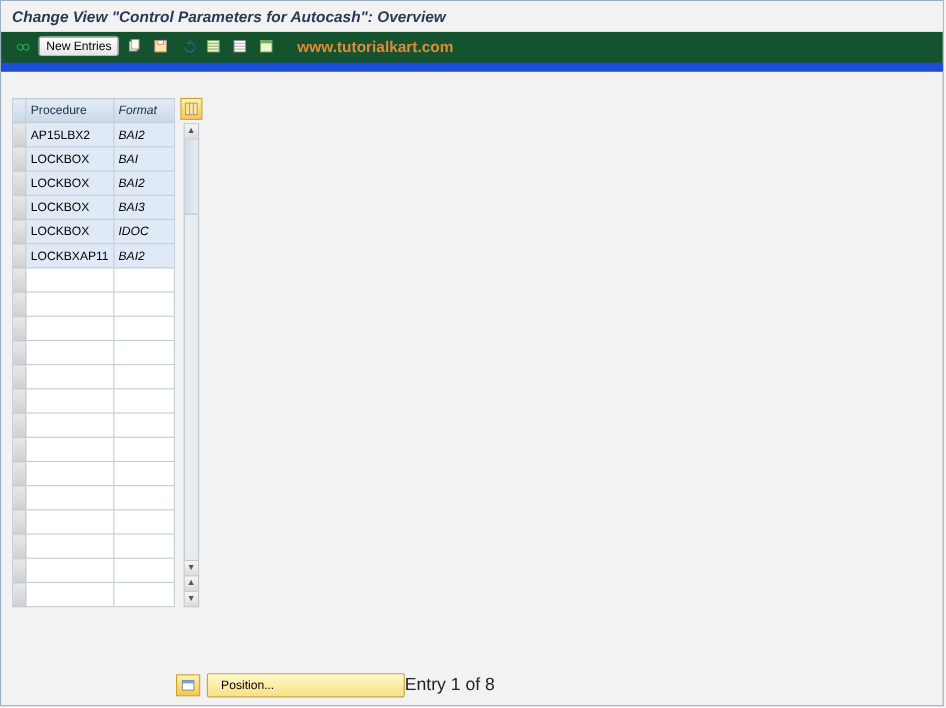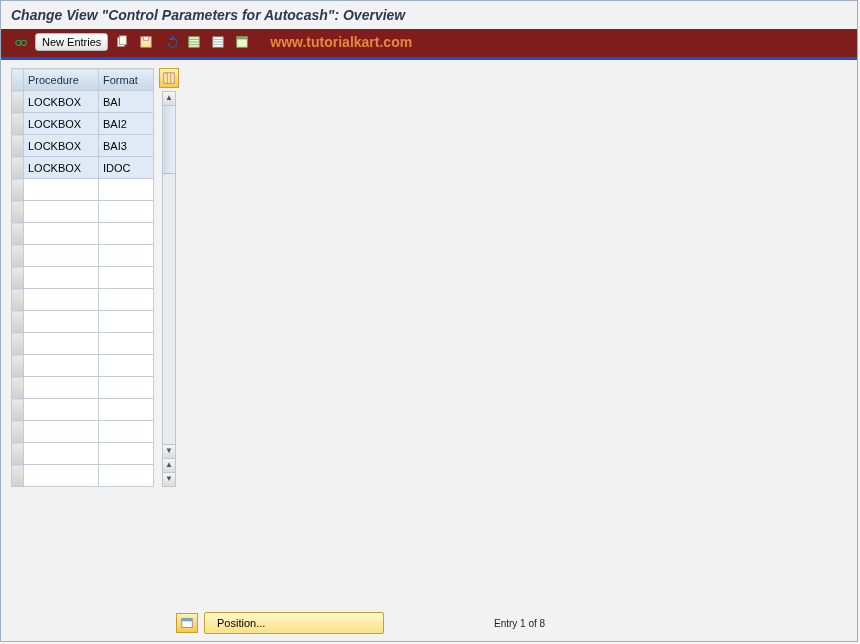--- a/index.html
+++ b/index.html
@@ -24,22 +24,22 @@
     font-style: italic;
     font-size: 14px;
     color: #2a3a55;
     background: #f2f2f2;
   }
   .toolbar {
     display: flex;
     align-items: center;
     gap: 4px;
     padding: 3px 10px 5px 10px;
-    border-bottom: 3px solid #1d4ed8;
-    background: #7f1d1d;
+    border-bottom: 8px solid #1d4ed8;
+    background: #14532d;
     position: relative;
   }
   .tool-btn {
     height: 20px;
     min-width: 20px;
     border: 1px solid transparent;
     background: transparent;
     display: inline-flex;
     align-items: center;
     justify-content: center;
@@ -56,21 +56,21 @@
     cursor: pointer;
   }
   .watermark {
     font-size: 14px;
     font-weight: bold;
     color: #e08a3a;
     margin-left: 14px;
   }
   .content-area {
     display: flex;
-    padding: 8px 10px;
+    padding: 24px 10px;
     gap: 4px;
   }
   .table-grid {
     border: 1px solid #9cb0c3;
     border-collapse: collapse;
     background: #fff;
   }
   .table-grid th, .table-grid td {
     border: 1px solid #c0ccd8;
     font-size: 11px;
@@ -84,21 +84,21 @@
     font-weight: normal;
     color: #223050;
   }
   .row-sel {
     width: 12px;
     background: linear-gradient(#e8e8e8,#d0d0d0);
     border: 1px solid #bbb;
   }
   th.row-sel { background: linear-gradient(#e3edf5,#c8d7e8); }
   .col-proc { width: 75px; }
-  .col-format { width: 55px; }
+  .col-format { width: 55px; font-style: italic; }
   .cell-filled {
     background: #e0eaf6;
   }
   .scroll-col {
     width: 22px;
     display: flex;
     flex-direction: column;
     align-items: center;
     position: relative;
   }
@@ -132,21 +132,21 @@
   .vscroll .btn.down { border-top:1px solid #c0c6cc; border-bottom:none;}
   .vscroll .thumb-top {
     height: 68px;
     background: linear-gradient(to right,#d0dce8,#e6eef5);
     border-bottom:1px solid #b0c0d0;
   }
   .vscroll .track { flex:1; }
   .footer {
     position:absolute;
     bottom: 6px;
-    left:16px; right:0;
+    left:0; right:0;
     display:flex;
     align-items:center;
     padding: 0 10px;
     height: 30px;
   }
   .footer-icon {
     width: 22px;height:20px;
     background: linear-gradient(#fff1b0,#f6c94a);
     border:1px solid #c8a030;
     display:inline-flex;align-items:center;justify-content:center;
@@ -157,22 +157,21 @@
     margin-left: 6px;
     background: linear-gradient(#fff8cc,#f8e184);
     border: 1px solid #c8a030;
     border-radius: 2px;
     text-align:left;
     padding: 0 12px;
     font-size:11px;
     cursor:pointer;
   }
   .entry-text {
-    margin-left: 110px;
-    font-size: 10px;
+    font-size: 16px;
     color:#222;
   }
   
   svg.ico { width:14px; height:14px; }
 </style>
 </head>
 <body>
 
 <div class="container">
   <div class="title-bar">Change View "Control Parameters for Autocash": Overview</div>
@@ -230,37 +229,47 @@
       <thead>
         <tr>
           <th class="row-sel"></th>
           <th class="col-proc">Procedure</th>
           <th class="col-format">Format</th>
         </tr>
       </thead>
       <tbody id="table-body">
           <tr>
             <td class="row-sel"></td>
+            <td class="col-proc cell-filled">AP15LBX2</td>
+            <td class="col-format cell-filled">BAI2</td>
+          </tr>
+          <tr>
+            <td class="row-sel"></td>
             <td class="col-proc cell-filled">LOCKBOX</td>
             <td class="col-format cell-filled">BAI</td>
           </tr>
           <tr>
             <td class="row-sel"></td>
             <td class="col-proc cell-filled">LOCKBOX</td>
             <td class="col-format cell-filled">BAI2</td>
           </tr>
           <tr>
             <td class="row-sel"></td>
             <td class="col-proc cell-filled">LOCKBOX</td>
             <td class="col-format cell-filled">BAI3</td>
           </tr>
           <tr>
             <td class="row-sel"></td>
             <td class="col-proc cell-filled">LOCKBOX</td>
             <td class="col-format cell-filled">IDOC</td>
+          </tr>
+          <tr>
+            <td class="row-sel"></td>
+            <td class="col-proc cell-filled">LOCKBXAP11</td>
+            <td class="col-format cell-filled">BAI2</td>
           </tr>
           <tr>
             <td class="row-sel"></td>
             <td class="col-proc"></td>
             <td class="col-format"></td>
           </tr>
           <tr>
             <td class="row-sel"></td>
             <td class="col-proc"></td>
             <td class="col-format"></td>

